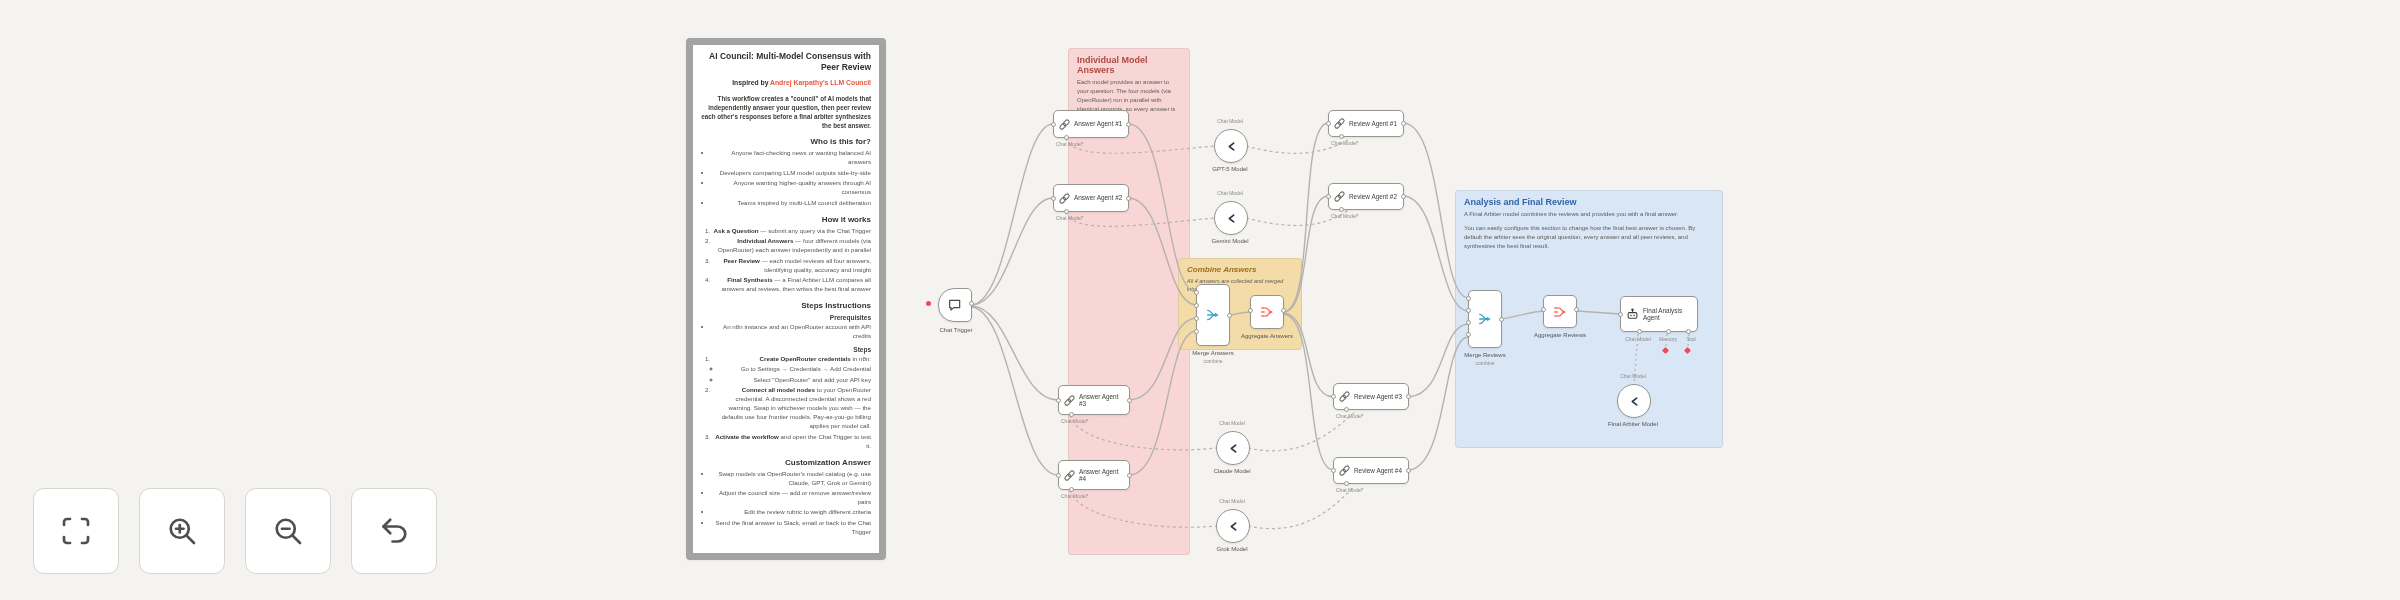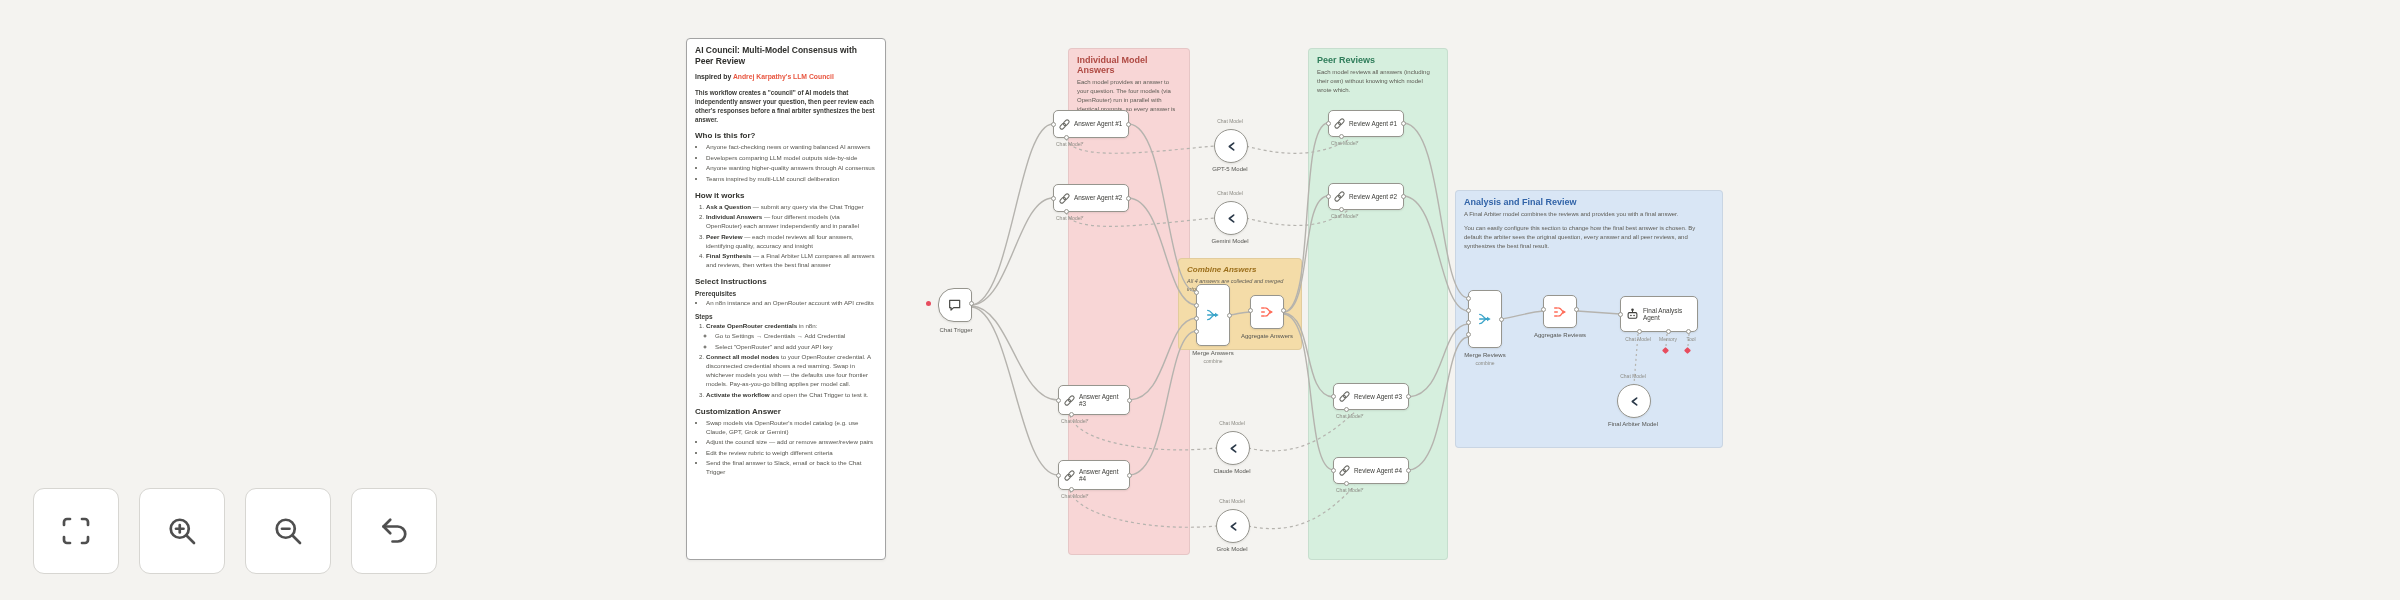--- a/index.html
+++ b/index.html
@@ -3,21 +3,21 @@
 <meta charset="utf-8">
 <style>
   html,body{margin:0;padding:0;background:#f4f3f0;}
   .stage{position:relative;width:2400px;height:600px;overflow:hidden;background:#f4f3f0;
          font-family:"Liberation Sans", sans-serif;}
   
   .sticky{position:absolute;border-radius:4px;border:1px solid rgba(0,0,0,.07);
           padding:6px 8px;box-sizing:border-box;}
   .sticky h2{margin:0 0 3px 0;font-size:9px;font-weight:bold;}
   .sticky p{margin:0 0 5px 0;font-size:6px;line-height:1.5;color:#5d5b54;}
-  .doc{background:#ffffff;border:1px solid #a3a3a3;box-shadow:0 1px 3px rgba(0,0,0,.05);color:#4a4a46;}
+  .doc{background:#ffffff;border:7px solid #a3a3a3;box-shadow:0 1px 3px rgba(0,0,0,.05);color:#4a4a46;text-align:right;}
   .doc h3{margin:0 0 5px 0;font-size:8.5px;line-height:1.3;color:#2f2f2c;}
   .doc h4{margin:7px 0 3px 0;font-size:8px;color:#33332f;}
   .doc p{margin:0 0 5px 0;font-size:6.3px;line-height:1.45;color:#55544e;}
   .doc .lead{font-weight:bold;color:#3a3a36;}
   .doc .insp{font-size:6.8px;font-weight:bold;color:#2f2f2c;margin:0 0 6px 0;}
   .doc a{color:#e8553f;text-decoration:none;font-weight:bold;}
   .doc h5{margin:4px 0 2px 0;font-size:6.5px;color:#3a3a36;}
   .doc ul,.doc ol{margin:1px 0 5px 0;padding-left:11px;font-size:6.2px;line-height:1.45;color:#55544e;}
   .doc li{margin-bottom:1.5px;}
   .doc li ul{margin:1px 0 1px 0;padding-left:9px;}
@@ -62,21 +62,21 @@
         <li>Anyone wanting higher-quality answers through AI consensus</li>
         <li>Teams inspired by multi-LLM council deliberation</li>
       </ul>
     <h4>How it works</h4>
     <ol>
         <li><b>Ask a Question</b> — submit any query via the Chat Trigger</li>
         <li><b>Individual Answers</b> — four different models (via OpenRouter) each answer independently and in parallel</li>
         <li><b>Peer Review</b> — each model reviews all four answers, identifying quality, accuracy and insight</li>
         <li><b>Final Synthesis</b> — a Final Arbiter LLM compares all answers and reviews, then writes the best final answer</li>
       </ol>
-    <h4>Select Instructions</h4>
+    <h4>Steps Instructions</h4>
     <h5>Prerequisites</h5>
     <ul>
         <li>An n8n instance and an OpenRouter account with API credits</li>
       </ul>
     <h5>Steps</h5>
     <ol>
         <li><b>Create OpenRouter credentials</b> in n8n:<ul>
             <li>Go to Settings → Credentials → Add Credential</li>
             <li>Select "OpenRouter" and add your API key</li>
           </ul></li>
@@ -96,24 +96,20 @@
   <div class="sticky" style="left:1035px;top:48px;width:122px;height:507px;background:#f8d6d6;margin-left:33px;">
     <h2 style="color:#af4a43;">Individual Model Answers</h2>
     <p>Each model provides an answer to your question. The four models (via OpenRouter) run in parallel with identical prompts, so every answer is fully independent.</p>
   </div>
 
   <div class="sticky" style="left:1178px;top:258px;width:124px;height:92px;background:#f4dca8;font-style:italic;">
     <h2 style="color:#9c6f1c;font-size:8px;">Combine Answers</h2>
     <p style="font-size:5.5px;">All 4 answers are collected and merged into a single item.</p>
   </div>
 
-  <div class="sticky" style="left:1308px;top:48px;width:140px;height:512px;background:#d6efde;">
-    <h2 style="color:#2f7d5a;">Peer Reviews</h2>
-    <p>Each model reviews all answers (including their own) without knowing which model wrote which.</p>
-  </div>
 
   <div class="sticky" style="left:1455px;top:190px;width:268px;height:258px;background:#d9e6f5;">
     <h2 style="color:#3264a8;">Analysis and Final Review</h2>
     <p>A Final Arbiter model combines the reviews and provides you with a final answer.</p>
     <p>You can easily configure this section to change how the final best answer is chosen. By default the arbiter sees the original question, every answer and all peer reviews, and synthesizes the best final result.</p>
   </div>
 
   <svg class="wires" width="2400" height="600">
     <g fill="none" stroke="#b5b3ae" stroke-width="1.4">
       <path d="M972,305 C1012,300 1018,124 1053,124"></path>

